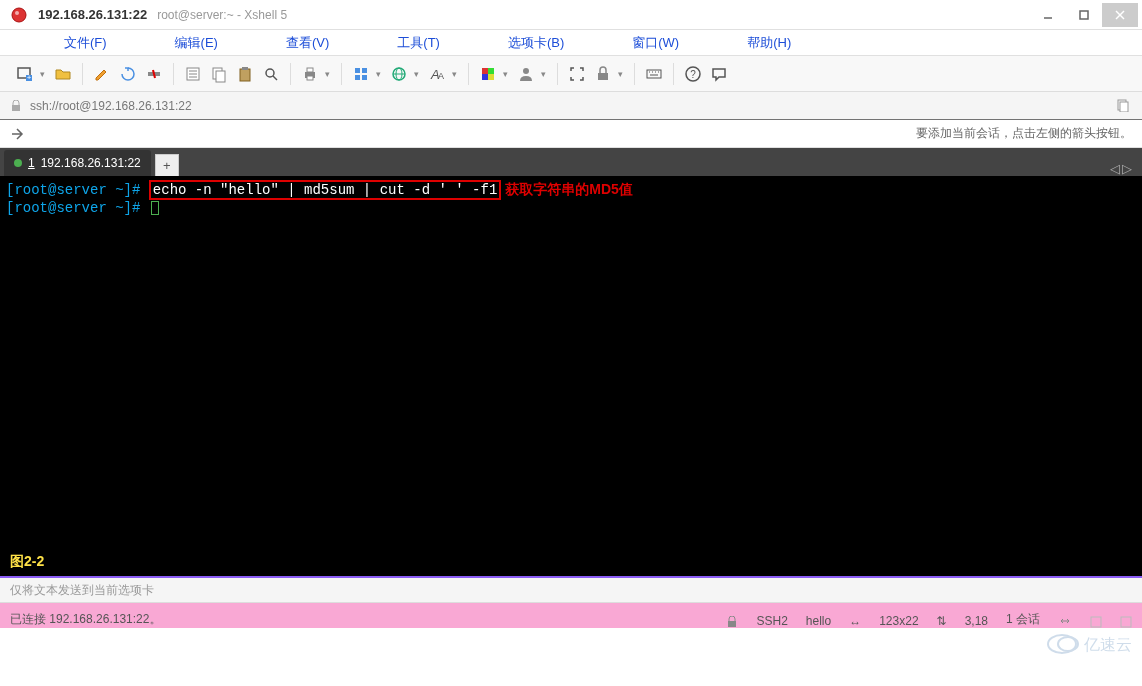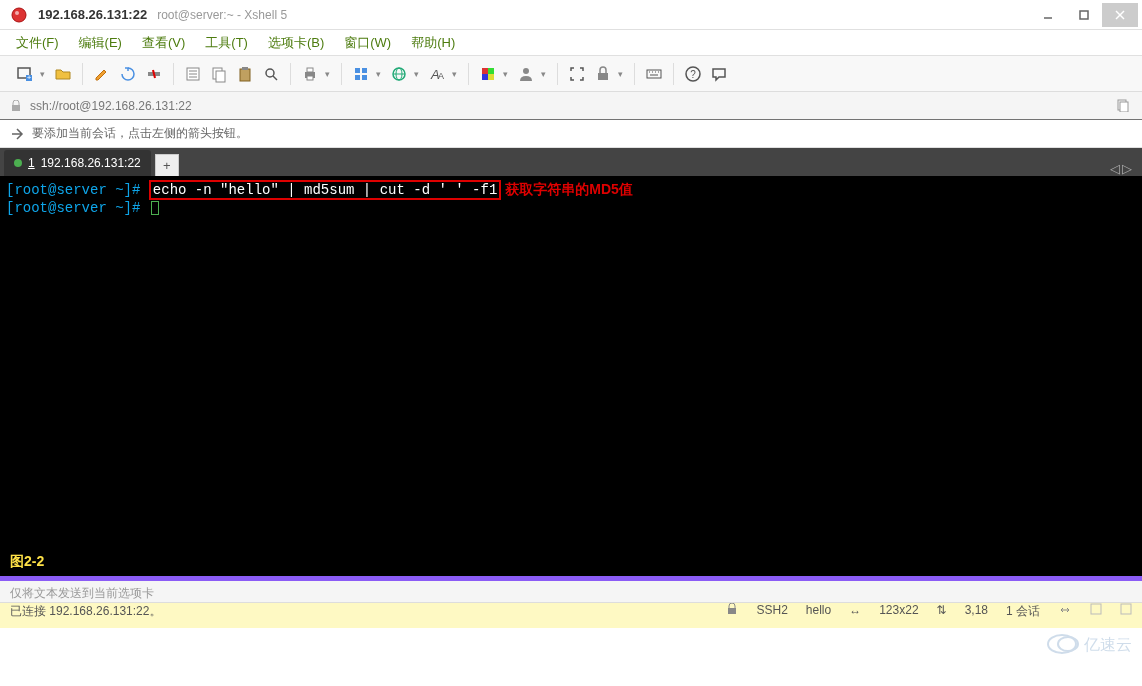--- a/index.html
+++ b/index.html
@@ -5,45 +5,45 @@
 * { margin: 0; padding: 0; box-sizing: border-box; }
 body { font-family: "Microsoft YaHei", Arial, sans-serif; font-size: 13px; background: #fff; width: 1142px; height: 686px; overflow: hidden; position: relative; }
 .titlebar { height: 30px; background: #fff; display: flex; align-items: center; padding: 0 4px; border-bottom: 1px solid #e0e0e0; }
 .titlebar-icon { width: 18px; height: 18px; margin: 0 6px; }
 .titlebar-title { font-weight: bold; color: #333; font-size: 13px; margin-left: 4px; }
 .titlebar-sub { color: #999; margin-left: 10px; font-size: 12px; }
 .win-controls { margin-left: auto; display: flex; }
 .win-btn { width: 36px; height: 24px; display: flex; align-items: center; justify-content: center; color: #666; }
 .win-btn.close { background: #ccc; color: #fff; }
 .menubar { height: 26px; display: flex; align-items: center; padding: 0 8px; gap: 4px; border-bottom: 1px solid #e0e0e0; }
-.menu-item { padding: 2px 8px; color: #4d7c0f; font-size: 13px; }
+.menu-item { padding: 2px 8px; color: #1d4ed8; font-size: 13px; margin-left: 48px; }
 .toolbar { height: 36px; display: flex; align-items: center; padding: 0 8px; gap: 0; border-bottom: 1px solid #ddd; background: #f8f8f8; }
 .tb-group { display: flex; align-items: center; gap: 4px; padding: 0 6px; }
 .tb-sep { width: 1px; height: 22px; background: #ddd; margin: 0 2px; }
 .tb-btn { width: 22px; height: 22px; display: flex; align-items: center; justify-content: center; color: #555; }
 .tb-dd { width: 8px; color: #888; font-size: 9px; }
 .addressbar { height: 28px; display: flex; align-items: center; padding: 0 10px; gap: 8px; border-bottom: 1px solid #737373; background: #f5f5f5; color: #777; font-size: 12px; }
 .addressbar .content { flex: 1; }
 .addressbar .copy-icon { width: 16px; height: 16px; color: #888; }
-.hintbar { height: 28px; display: flex; align-items: center; padding: 0 10px; gap: 8px; border-bottom: 1px solid #e0e0e0; color: #666; font-size: 12px; }
+.hintbar { height: 28px; display: flex; align-items: center; padding: 0 10px; gap: 8px; border-bottom: 1px solid #e0e0e0; color: #666; font-size: 12px; justify-content: space-between; }
 .tabbar { height: 28px; background: #444; display: flex; align-items: flex-end; padding: 0 4px; position: relative; }
 .tab { height: 26px; background: #333; color: #fff; display: flex; align-items: center; padding: 0 10px; font-size: 12px; gap: 6px; border-top-left-radius: 3px; border-top-right-radius: 3px; }
 .tab .dot { width: 8px; height: 8px; border-radius: 50%; background: #4caf50; }
 .tab .num { text-decoration: underline; }
 .newtab { width: 24px; height: 22px; background: #eee; color: #555; display: flex; align-items: center; justify-content: center; margin-left: 4px; border: 1px solid #ccc; border-bottom: none; }
 .tabbar-arrows { margin-left: auto; display: flex; align-items: center; gap: 2px; color: #aaa; padding-right: 6px; }
 .terminal { background: #000; color: #fff; font-family: Consolas, "Courier New", monospace; font-size: 14px; line-height: 18px; padding: 4px 6px; height: 400px; position: relative; }
 .term-line { white-space: pre; }
 .term-prompt { color: #0ea5e9; }
 .term-hl { border: 2px solid #d00; padding: 0 2px; }
 .term-comment { color: #d00; font-weight: bold; margin-left: 4px; font-family: "Microsoft YaHei", Arial, sans-serif; }
 .term-cursor { display: inline-block; width: 8px; height: 14px; border: 1px solid #4caf50; margin-left: 2px; vertical-align: middle; }
 .term-fig { position: absolute; bottom: 6px; left: 10px; color: #fde047; font-weight: bold; font-family: "Microsoft YaHei", Arial, sans-serif; }
-.send-hint { height: 26px; padding: 4px 10px; color: #999; font-size: 12px; background: #f5f5f5; border-top: 5px solid #8b5cf6; }
-.statusbar { height: 26px; background: #fef9c3; border-top: 1px solid #ddd; display: flex; align-items: flex-start; padding: 0 10px; font-size: 12px; color: #555; gap: 18px; }
+.send-hint { height: 26px; padding: 4px 10px; color: #999; font-size: 12px; background: #f5f5f5; border-top: 2px solid #8b5cf6; }
+.statusbar { height: 26px; background: #f9a8d4; border-top: 1px solid #ddd; display: flex; align-items: flex-end; padding: 0 10px; font-size: 12px; color: #555; gap: 18px; }
 .statusbar .left { flex: 1; }
 .watermark { position: absolute; right: 8px; bottom: 28px; opacity: 0.4; }
 svg { display: block; }
 </style>
 </head>
 <body>
 
 <div class="titlebar">
   <span class="titlebar-icon">
     <svg viewBox="0 0 18 18">

